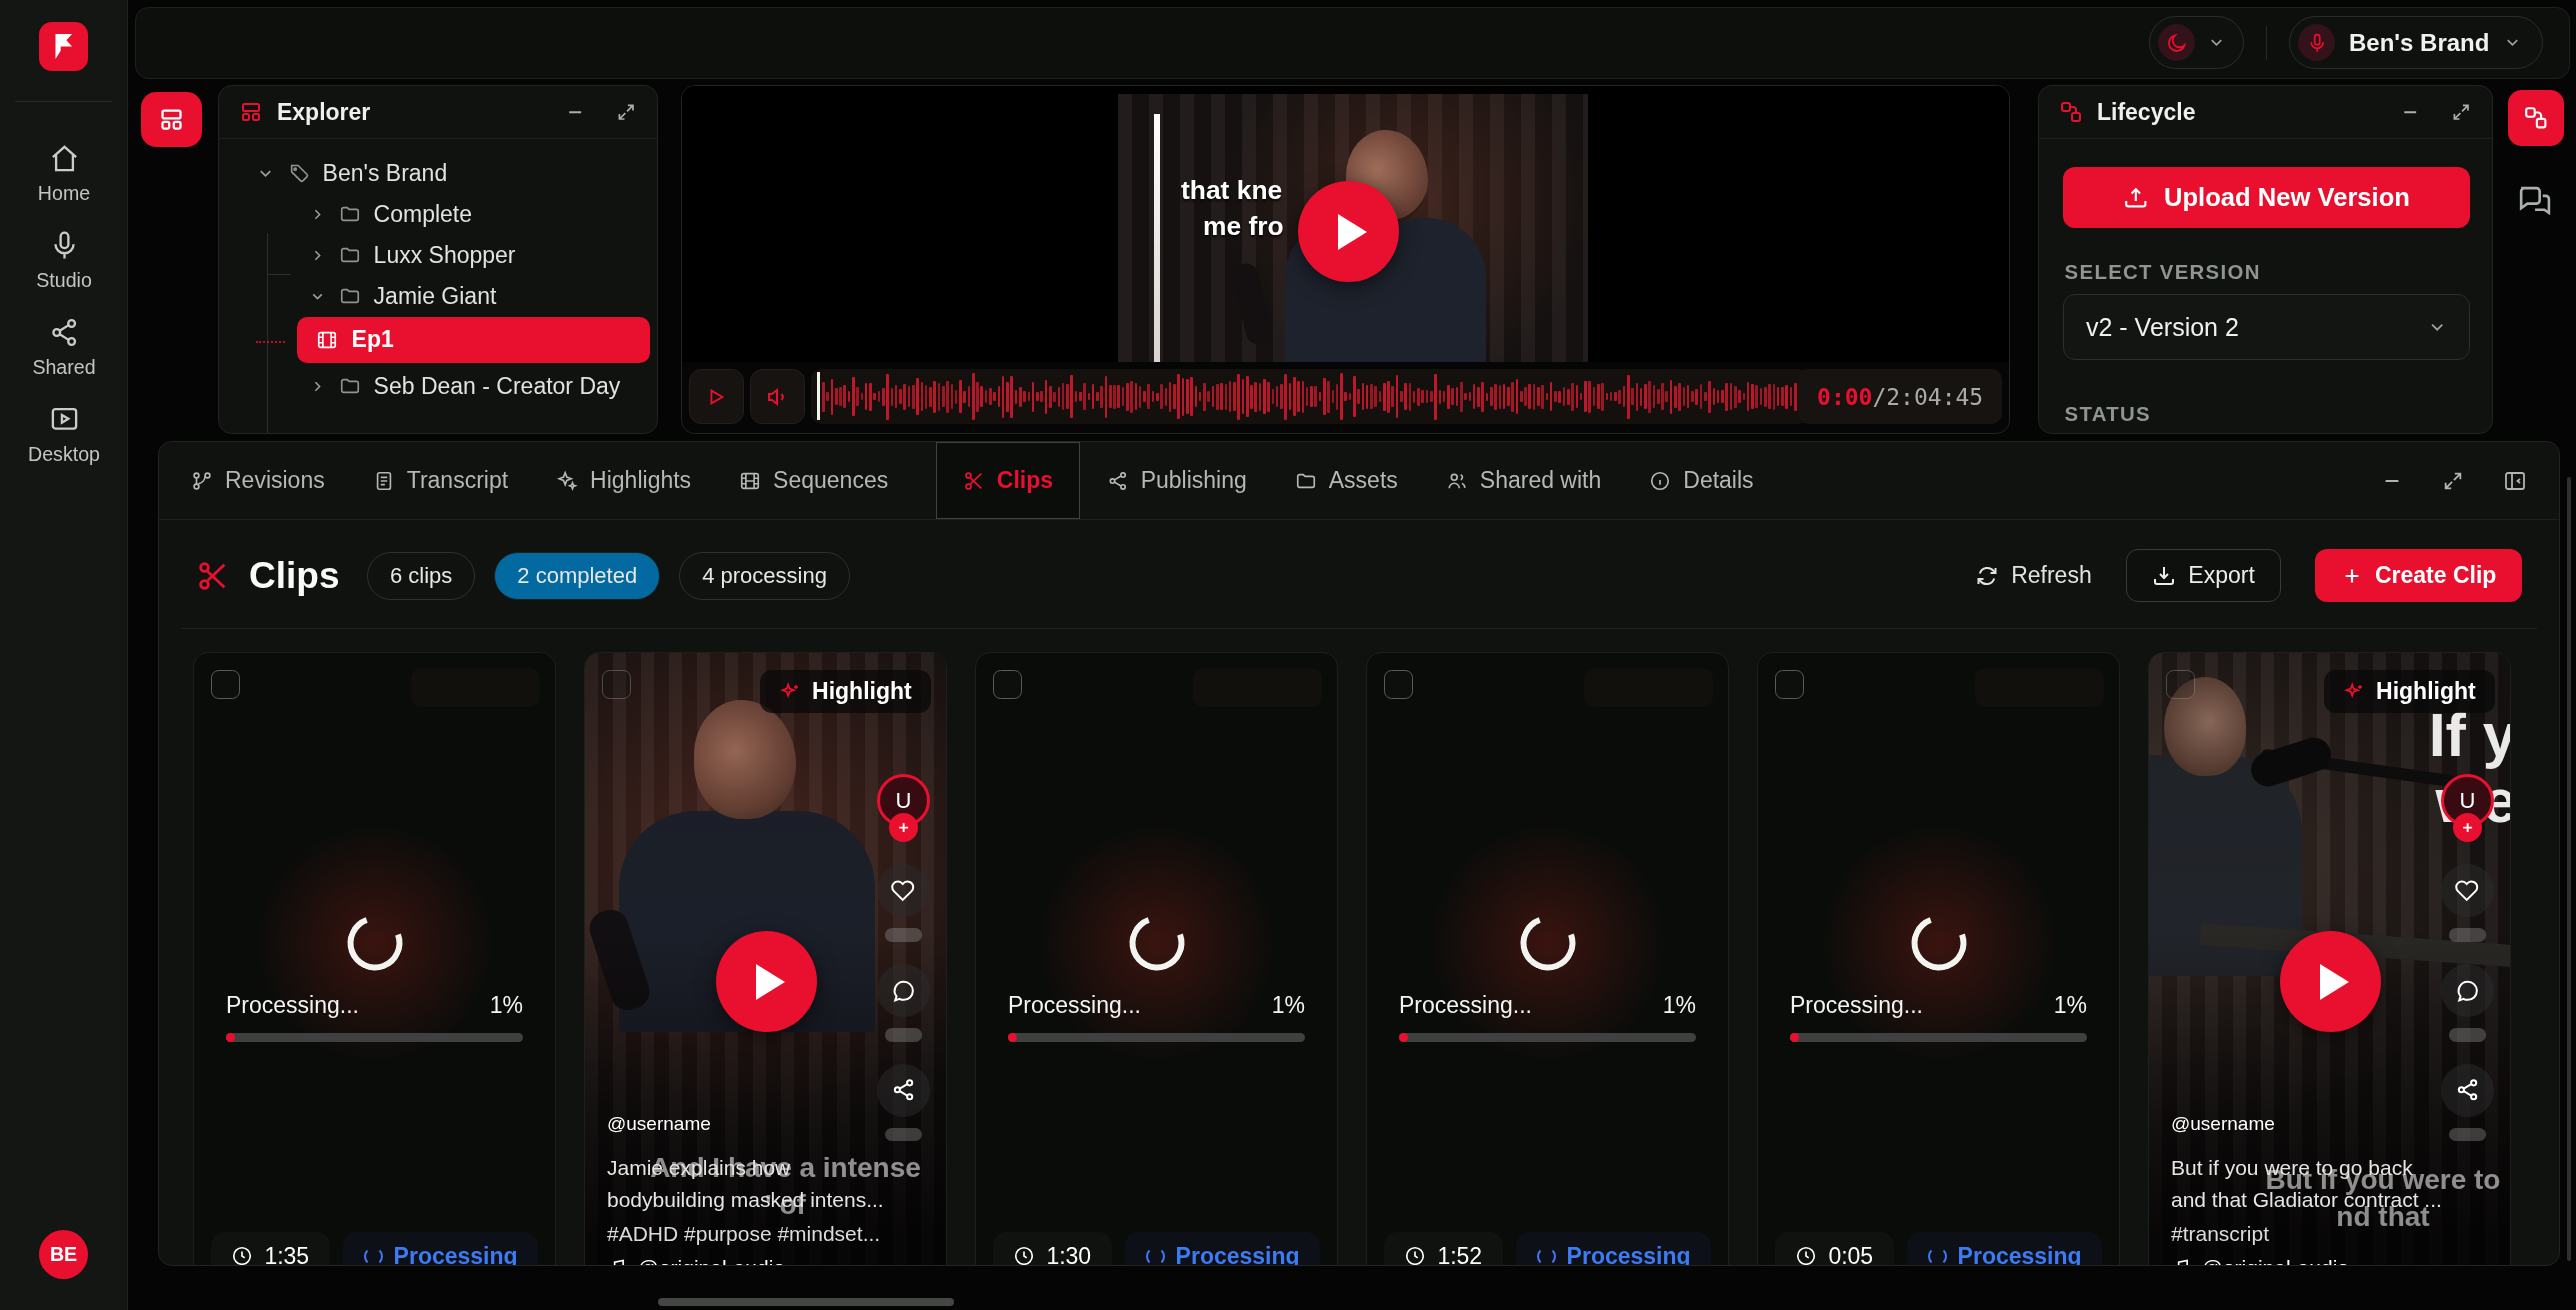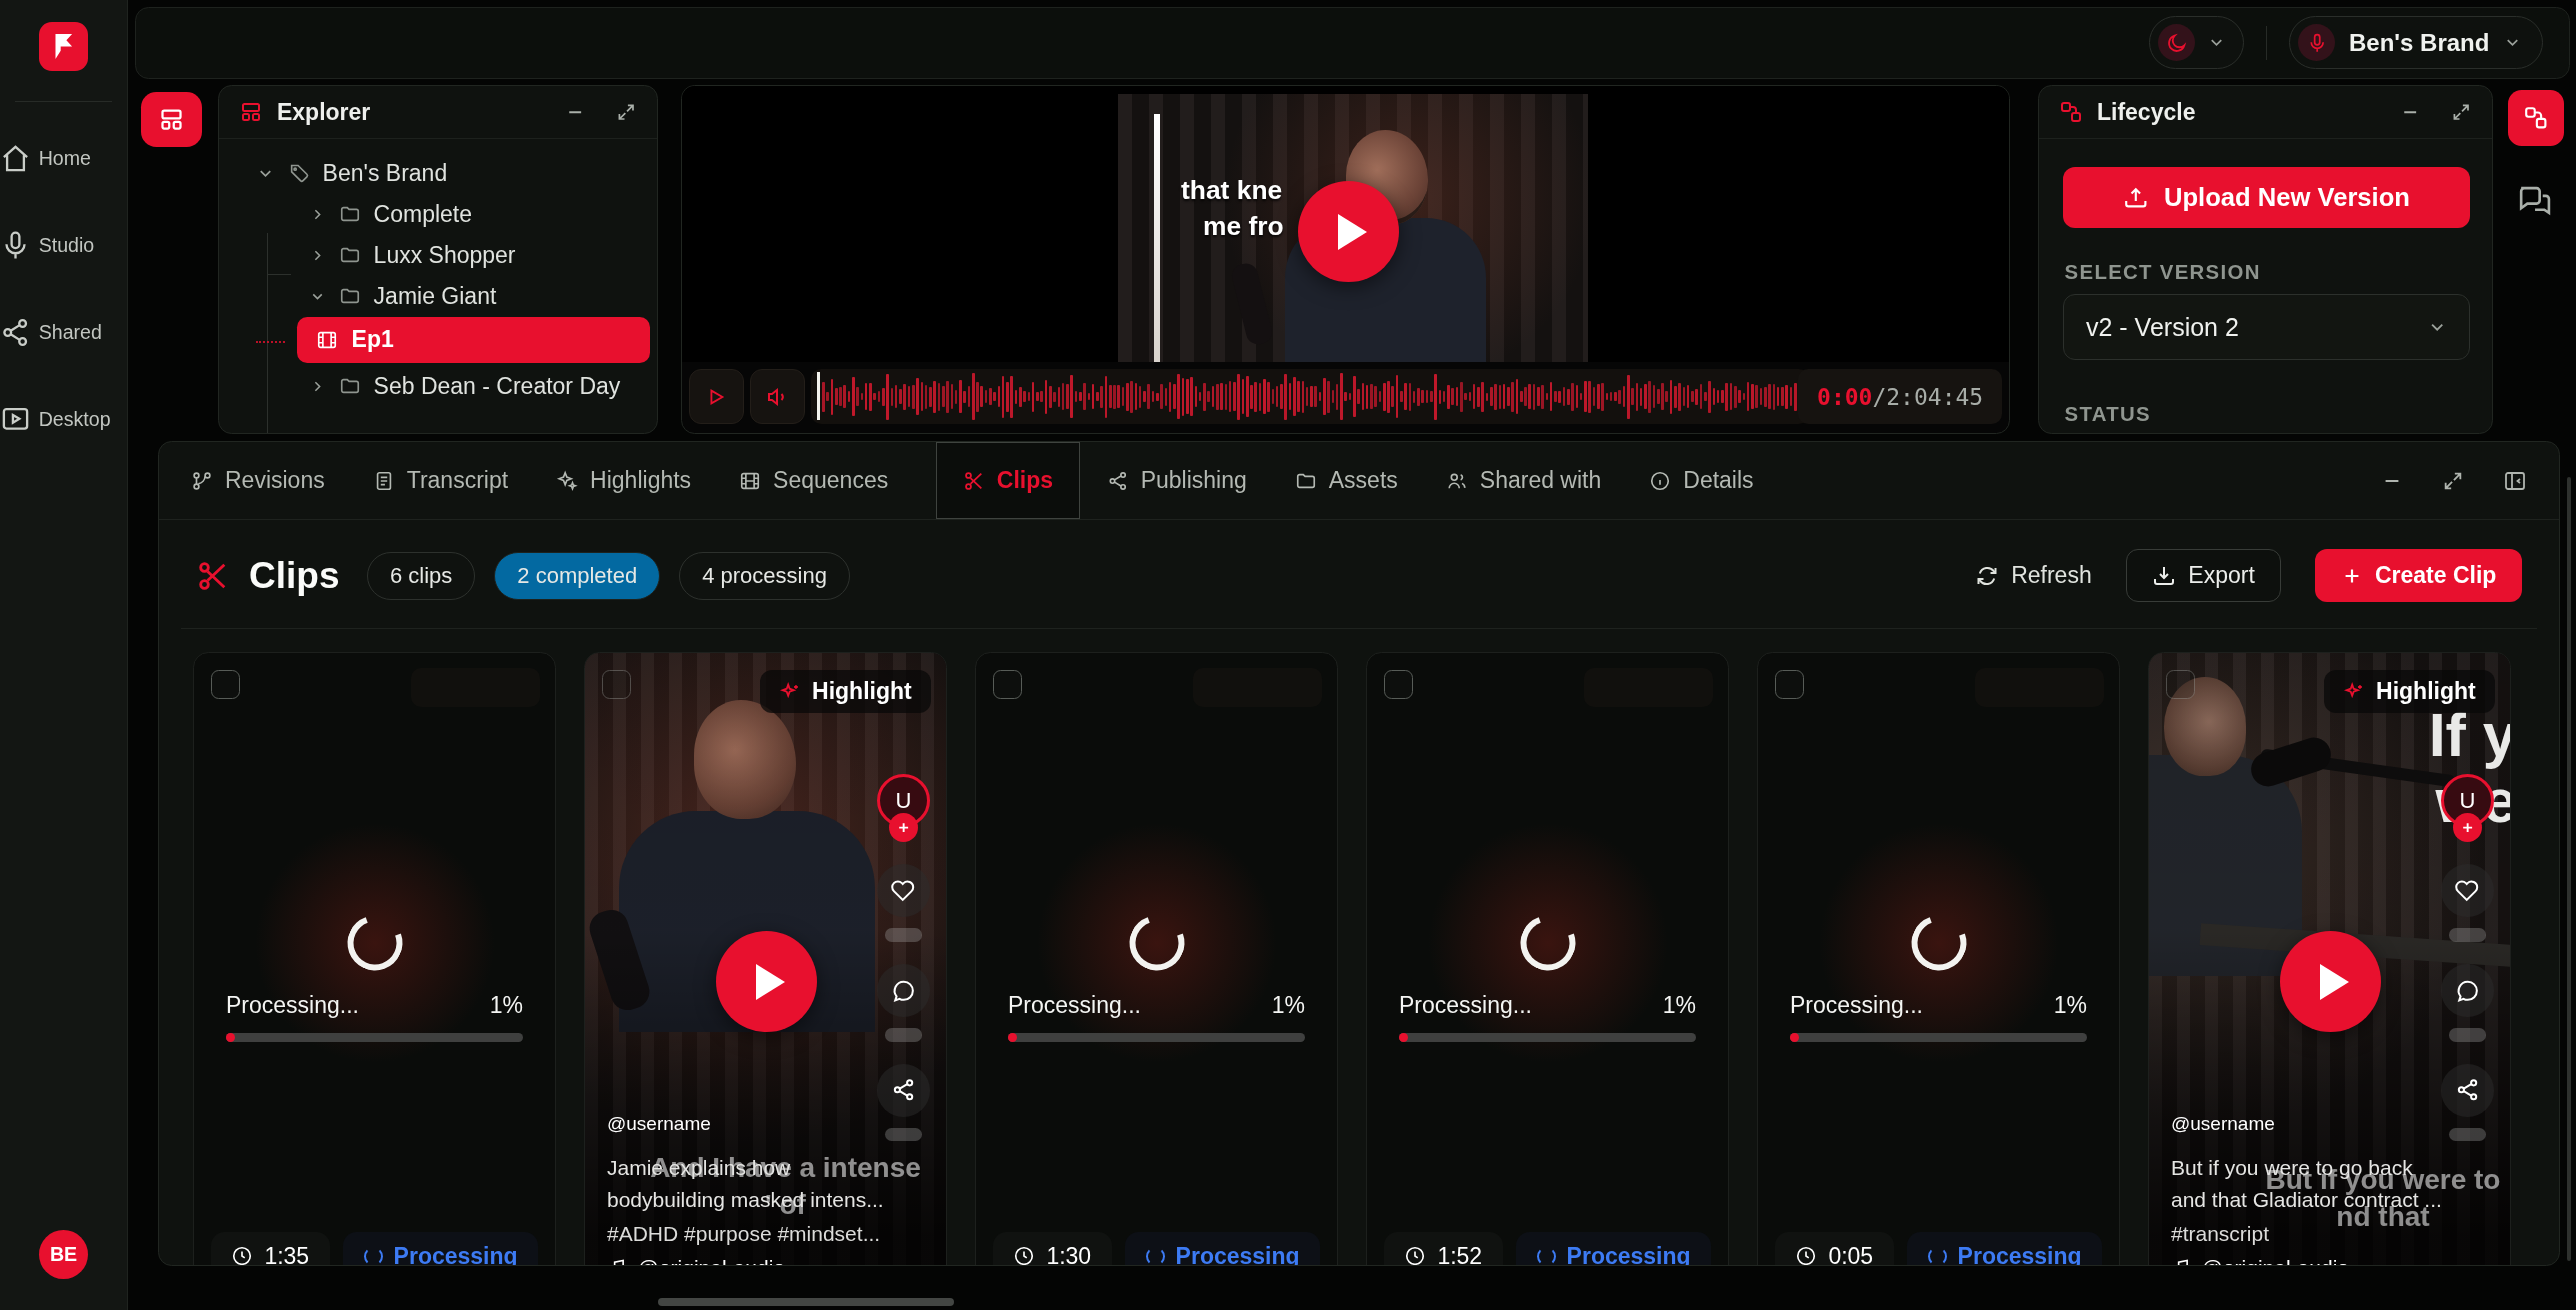--- a/index.html
+++ b/index.html
@@ -10,21 +10,21 @@
   html,body{width:2576px;height:1310px;background:#040504;overflow:hidden;
     font-family:"Liberation Sans",sans-serif;color:var(--txt)}
   svg{display:block}
   .panel{position:absolute;background:var(--panel);border:0.9px solid var(--border);border-radius:13.6px}
 
   
   .rail{position:absolute;left:0;top:0;width:128px;height:1310px;background:#131613;border-right:0.9px solid #1f231f}
   .logo{position:absolute;left:39px;top:22px;width:49px;height:49px;border-radius:12.8px;background:var(--red);
     display:flex;align-items:center;justify-content:center}
   .rail-div{position:absolute;left:15.3px;top:101px;width:97px;height:0.9px;background:#272b27}
-  .rail-item{position:absolute;left:0;width:128px;display:flex;align-items:center;gap:7.7px;color:#c6cac5}
+  .rail-item{position:absolute;left:0;width:128px;display:flex;flex-direction:column;align-items:center;gap:7.7px;color:#c6cac5}
   .rail-item span{font-size:19.6px;color:#c2c6c1}
   .avatar-be{position:absolute;left:39px;top:1230px;width:49px;height:49px;border-radius:50%;background:var(--red);
     display:flex;align-items:center;justify-content:center;font-size:19.6px;font-weight:700;color:#fff}
 
   
   .topbar{position:absolute;left:135px;top:6.8px;width:2435px;height:72px;background:#0c0f0c;border:0.9px solid #1e221e;
     border-radius:13.6px;display:flex;align-items:center;justify-content:flex-end;padding-right:25.6px;gap:22px}
   .pill{display:flex;align-items:center;border:0.9px solid #2a2e2a;border-radius:27px;background:#0e110e}
   .theme-pill{height:53px;padding:0 17px 0 8.5px;gap:12px}
   .brand-pill{height:53px;padding:0 20.4px 0 8.5px;gap:13.6px}

